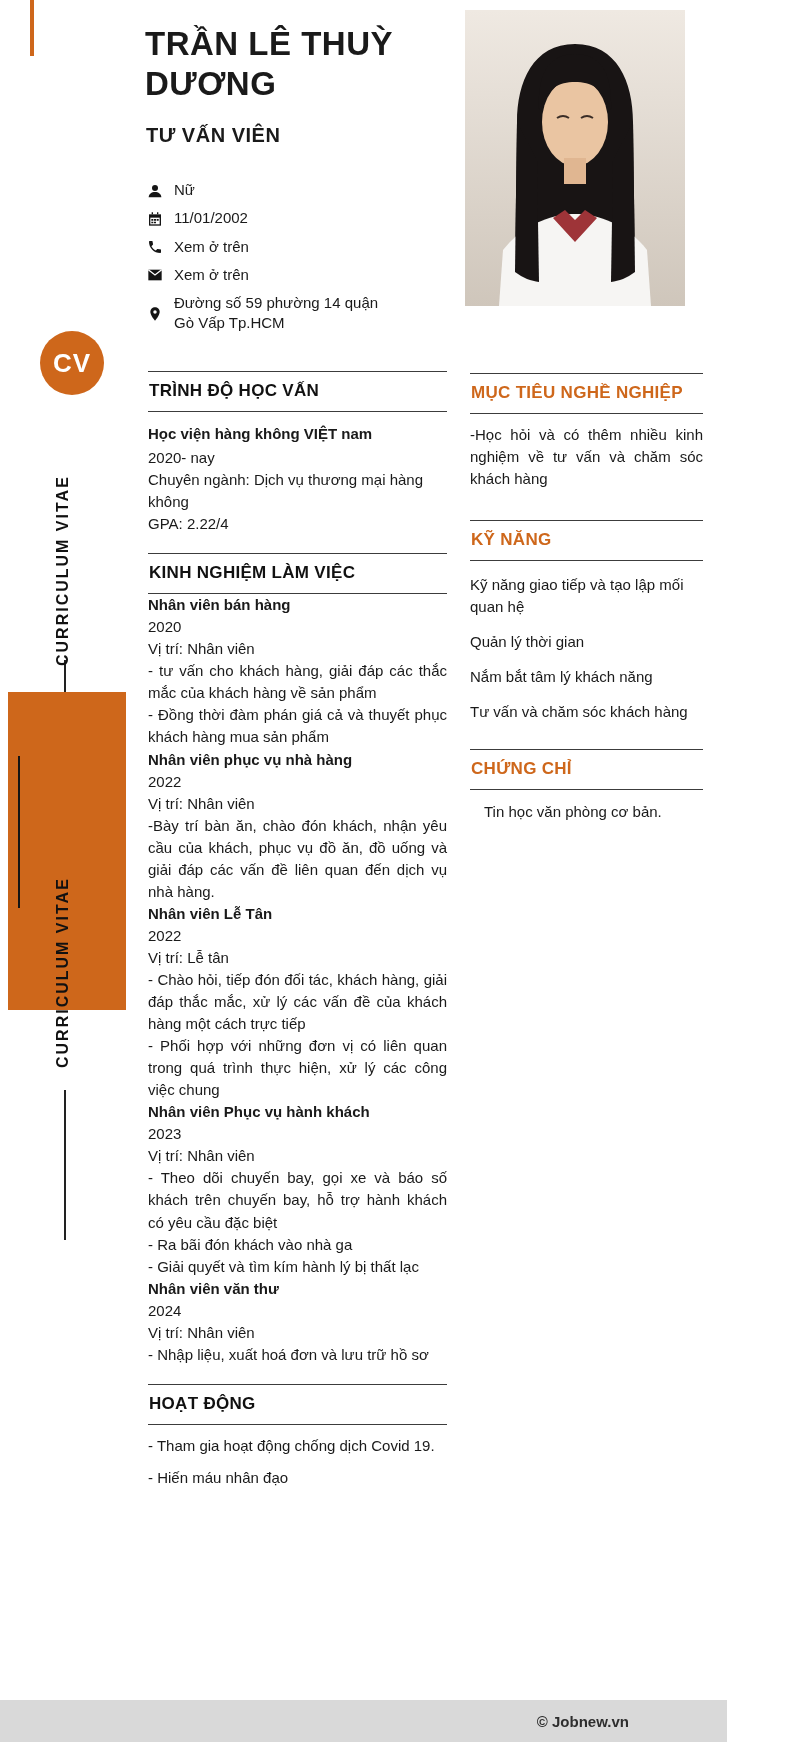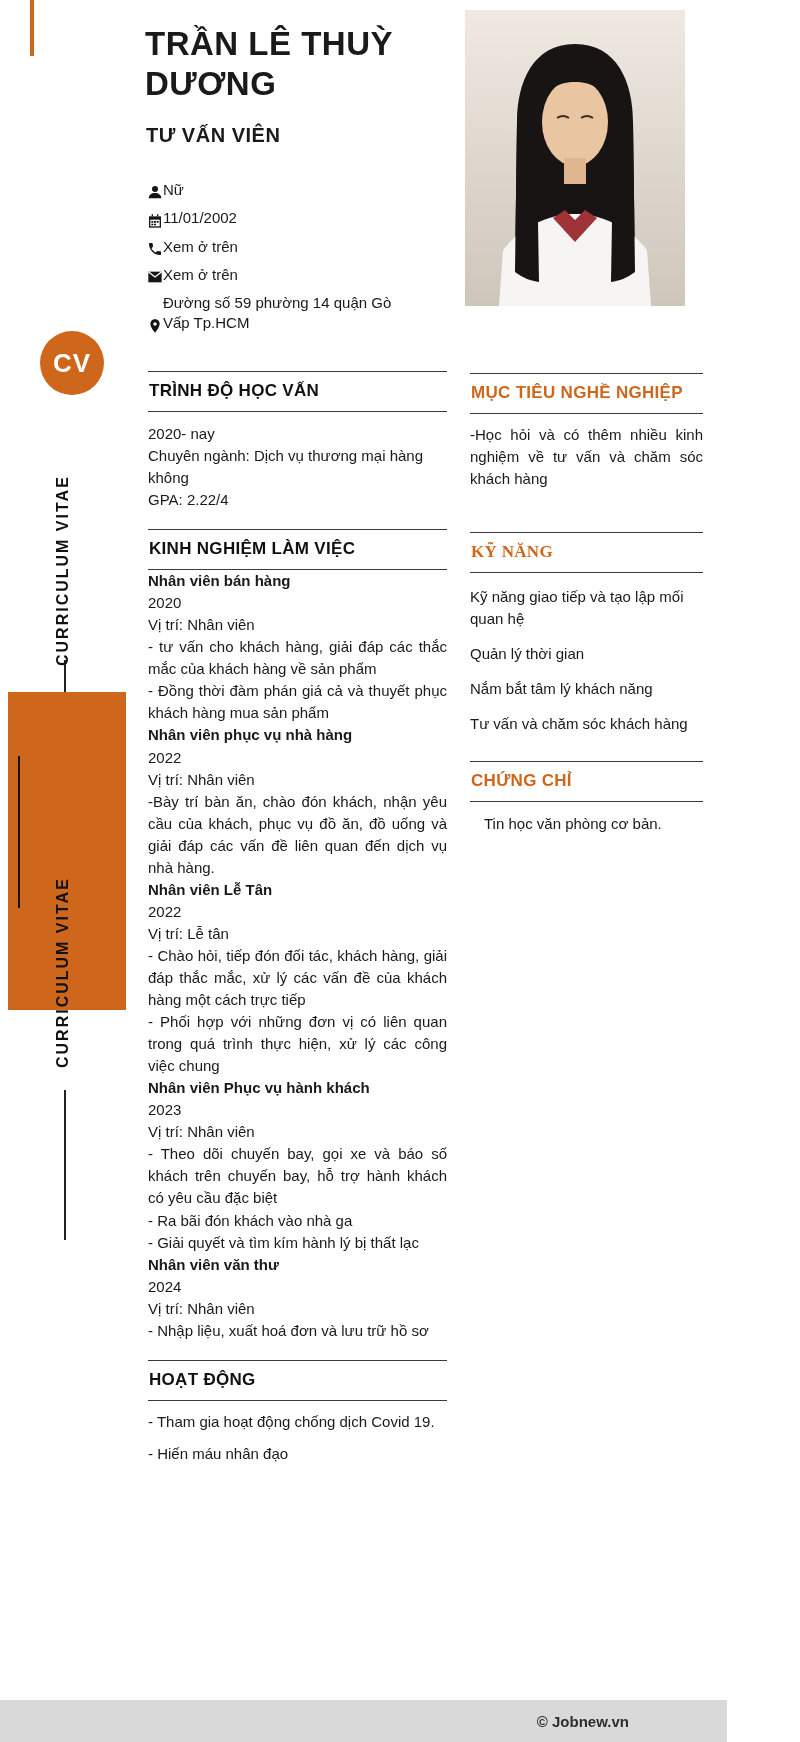--- a/index.html
+++ b/index.html
@@ -13,21 +13,21 @@
 
   
   #corner-tick { left:30px; top:0; width:4px; height:56px; background:var(--accent); }
 
   
   #header-name { left:145px; top:24px; width:320px; font-size:33px; font-weight:bold; line-height:1.22; letter-spacing:.5px; }
   #header-title { left:146px; top:124px; font-size:20px; font-weight:bold; letter-spacing:.5px; }
 
   
   #contacts { left:147px; top:180px; width:255px; display:flex; flex-direction:column; gap:8px; font-size:15px; line-height:1.35; }
-  .contact-row { display:flex; align-items:flex-end; }
+  .contact-row { display:flex; gap:11px; align-items:center; }
   .contact-icon { width:16px; height:16px; flex:none; margin-top:1px; }
   .contact-icon svg { width:16px; height:16px; fill:#151515; display:block; }
 
   
   #photo { left:465px; top:10px; width:220px; height:296px; background:#d9d2c8; }
   #photo svg { display:block; }
 
   
   #cv-badge { left:40px; top:331px; width:64px; height:64px; border-radius:50%;
     background:var(--accent); color:#fff; font-weight:bold; font-size:26px;
@@ -54,21 +54,21 @@
 
   .exp-heading { margin-top:16px; }
   .exp-entry { }
   .exp-title { font-weight:bold; }
   .details { white-space:pre-line; text-align:justify; }
 
   .act-heading { margin-top:18px; }
   .act-item { margin-top:10px; text-align:justify; }
 
   .obj-item { margin-top:10px; text-align:justify; }
-  .skills-heading { margin-top:42px;font-family:Liberation Serif, serif; }
+  .skills-heading { margin-top:30px; }
   .skill-item { margin-top:13px; }
   .cert-heading { margin-top:26px; }
   .cert-item { margin-top:11px; padding-left:14px; }
 
   
   #footer { left:0; top:1700px; width:727px; height:42px; background:var(--footer-bg);
     display:flex; align-items:center; justify-content:flex-end; padding-right:98px;
     font-size:15px; font-weight:bold; color:#2e2e2e; }
 </style>
 </head>
@@ -154,20 +154,21 @@
 <div class="abs" id="vline1"></div>
 <div class="abs" id="orange-block"></div>
 <div class="abs" id="orange-inner-line"></div>
 <div class="vtext" id="vtext2">CURRICULUM VITAE</div>
 <div class="abs" id="vline2"></div>
 
 <div class="abs" id="main-col">
 
   <div class="sec-heading">TRÌNH ĐỘ HỌC VẤN</div>
   <div class="edu">
+    <div class="edu-school">Học viện hàng không VIỆT nam</div>
     <div>2020- nay</div>
     <div>Chuyên ngành: Dịch vụ thương mại hàng không</div>
     <div>GPA: 2.22/4</div>
   </div>
 
   <div class="sec-heading exp-heading">KINH NGHIỆM LÀM VIỆC</div>
 
   <div class="exp-entry">
     <div class="exp-title">Nhân viên bán hàng</div>
     <div>2020</div>

